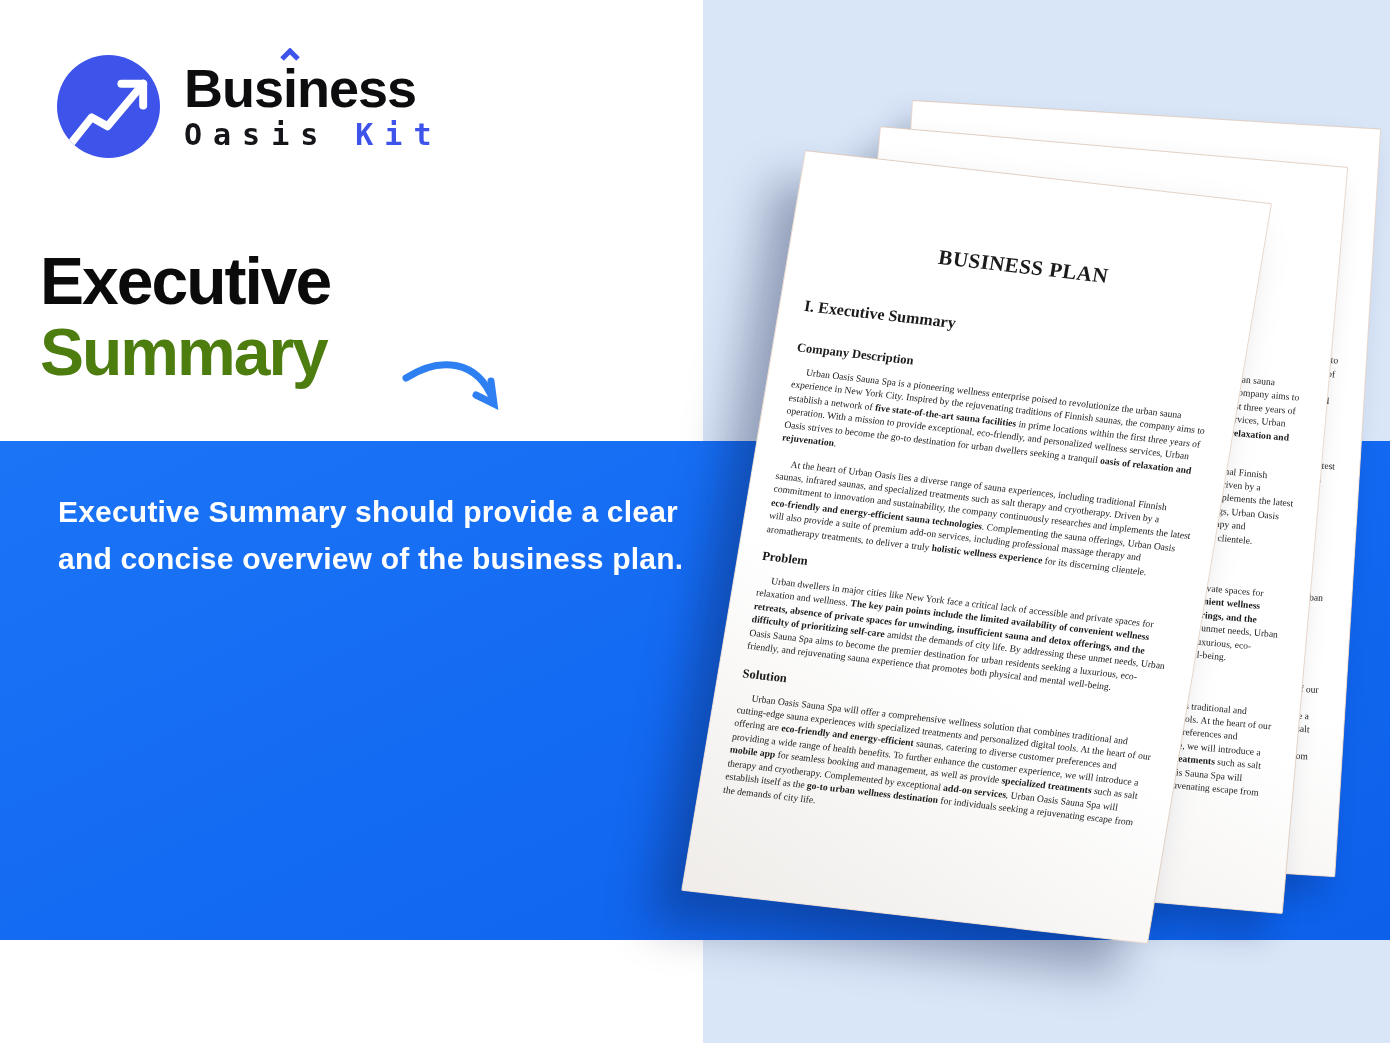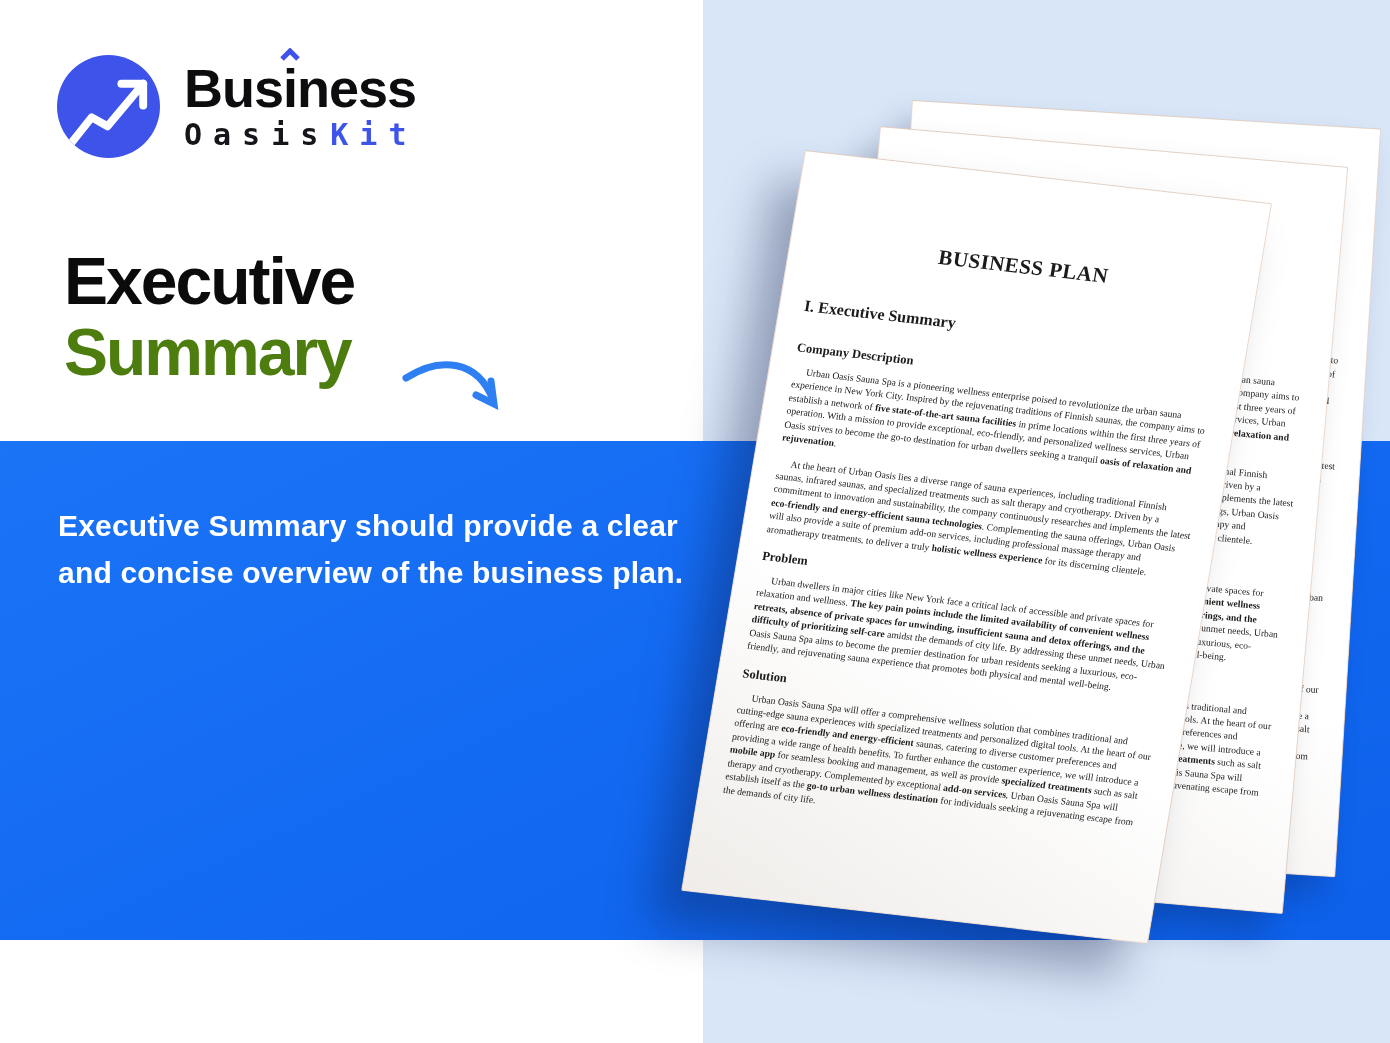--- a/index.html
+++ b/index.html
@@ -5,37 +5,37 @@
   html,body{margin:0;padding:0;width:1390px;height:1043px;overflow:hidden;
     font-family:"Liberation Sans",sans-serif;}
   .canvas{position:relative;width:1390px;height:1043px;background:#ffffff;overflow:hidden;}
 
   
   .right-panel{position:absolute;left:703px;top:0;width:687px;height:1043px;background:#d9e6f8;}
 
   
   .blue-box{position:absolute;left:0;top:441px;width:1390px;height:499px;
     background:linear-gradient(155deg,#1b74f6 0%,#146bf3 45%,#0d60e9 100%);}
-  .blue-box-inner{padding:61px 0 0 58px;width:645px;}
+  .blue-box-inner{padding:47px 0 0 58px;width:645px;}
   .blue-box p{margin:0 0 47px 0;color:#ffffff;font-size:30px;font-weight:700;
     line-height:1.58;letter-spacing:.2px;}
 
   
   .logo{position:absolute;left:57px;top:55px;display:flex;align-items:flex-start;}
   .logo-circle{width:103px;height:103px;display:block;}
   .logo-text{margin-left:24px;padding-top:6px;}
   .brand-top{font-size:54px;font-weight:800;letter-spacing:-1px;color:#0d0d10;line-height:1;}
   .brand-i{position:relative;display:inline-block;}
   .brand-caret{position:absolute;left:-4px;top:-13px;}
   .brand-bottom{margin-top:5px;font-family:"DejaVu Sans Mono",monospace;font-weight:bold;
     font-size:30px;letter-spacing:11px;color:#15151a;line-height:1;}
-  .brand-kit{color:#3e53ea;margin-left:1px;}
+  .brand-kit{color:#3e53ea;margin-left:26px;}
 
   
-  .hero-title{position:absolute;left:64px;top:246px;font-size:66px;font-weight:800;
+  .hero-title{position:absolute;left:40px;top:246px;font-size:66px;font-weight:800;
     letter-spacing:-2px;line-height:1.08;color:#0b0b0c;}
   .hero-line2{color:#4d7c0f;}
   .hero-arrow{position:absolute;left:398px;top:354px;}
 
   
   .page{position:absolute;width:470px;height:750px;background:linear-gradient(205deg,#ffffff 62%,#efece9 100%);
     border:1px solid rgba(196,152,120,.38);border-radius:2px;
     transform-origin:top left;color:#1b1b1b;font-family:"Liberation Serif",serif;
     padding:46px 24px 0 24px;box-sizing:border-box;}
   .page-3{left:912px;top:100px;transform:rotate(3.5deg);box-shadow:-14px 20px 30px rgba(8,18,58,.22);}

